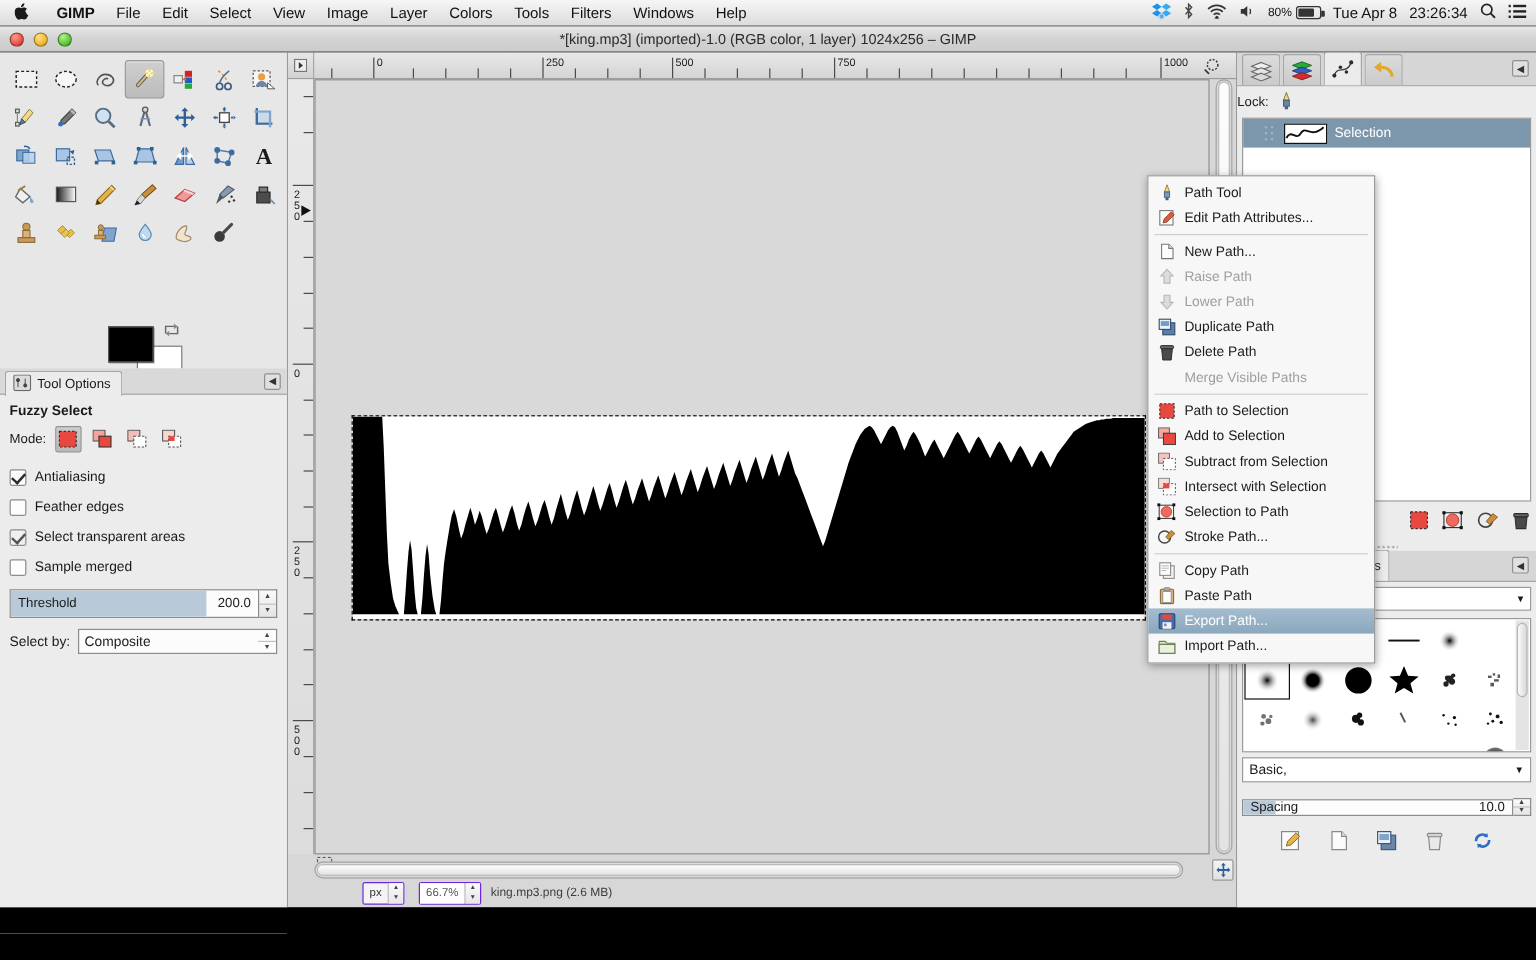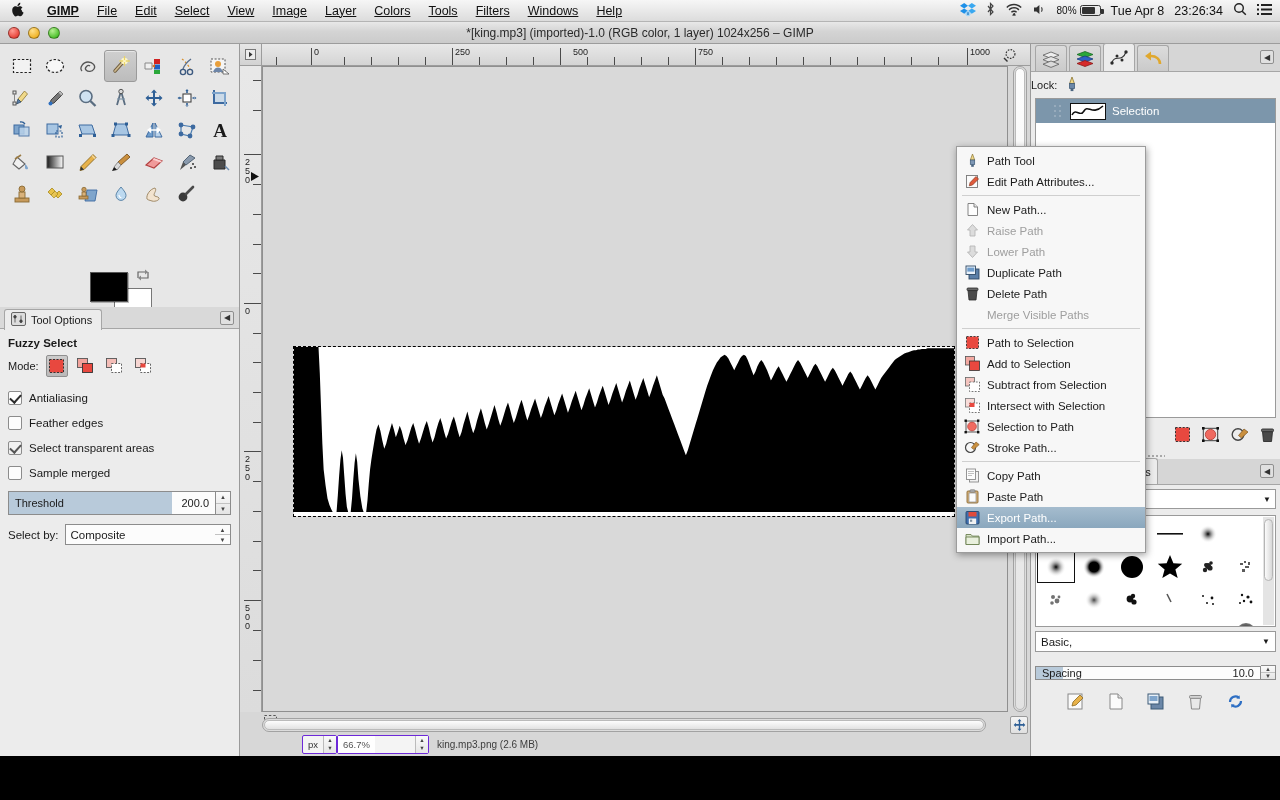--- a/index.html
+++ b/index.html
@@ -17,21 +17,21 @@
 
   
   #macbar {
     position: absolute; left: 0; top: 0; width: 1280px; height: 22px;
     background: linear-gradient(to bottom, #f6f6f6 0%, #e9e9e9 50%, #dcdcdc 100%);
     border-bottom: 1px solid #b4b4b4;
     display: flex; align-items: center;
     font-size: 12.5px; color: #111;
   }
   .mac-apple { padding: 0 13px 0 12px; font-size: 14px; line-height: 1; }
-  .mac-item { padding: 0 9px; line-height: 22px; white-space: nowrap; text-decoration: underline; }
+  .mac-item { padding: 0 9px; line-height: 22px; white-space: nowrap; }
   .mac-item.bold { font-weight: bold; }
   .mac-right { margin-left: auto; display: flex; align-items: center; padding-right: 8px; }
   .mac-right > * { margin-left: 10px; white-space: nowrap; }
   .mac-status-icon { display: inline-block; }
 
   
   .batt { display:inline-flex; align-items:center; gap:3px; }
   .batt-body { width:21px; height:11px; border:1.4px solid #333; border-radius:2.5px; position:relative; }
   .batt-body::after { content:""; position:absolute; right:-4px; top:3px; width:2.5px; height:5px; background:#333; border-radius:0 1px 1px 0;}
   .batt-fill { position:absolute; left:1.2px; top:1.2px; bottom:1.2px; width:13px; background:#333; border-radius:1px;}
@@ -198,21 +198,21 @@
   #statusbar {
     position:absolute; left:0; right:0; bottom:0; height:24px;
     display:flex; align-items:center; gap:0; padding-left:62px;
   }
   .sb-unit {
     height:19px; display:flex; align-items:stretch; border:1px solid #6d28d9; background:#f4f4f4; border-radius:2px;
   }
   .sb-unit .txt { display:flex; align-items:center; padding:0 5px; font-size:9.5px; color:#333; }
   .sb-unit .sp { width:13px; border-left:1px solid #bbb; background:linear-gradient(to bottom,#fafafa,#e6e6e6); display:flex; flex-direction:column; }
   .sb-unit .sp div { flex:1; display:flex; align-items:center; justify-content:center; font-size:5.5px; color:#444; }
-  .sb-zoom { margin-left:0;gap:40px; }
+  .sb-zoom { margin-left:12px; }
   .sb-zoom .txt { background:#fff; color:#555; min-width:36px; justify-content:center; }
   .sb-file { margin-left:8px; font-size:10px; color:#3d3d3d; }
   #selbadge { position:absolute; left:24px; bottom:26px; }
 
   
   #rightdock {
     position:absolute; left:1030px; top:22px; width:250px; height:712px;
     background:#ececec; border-left:1px solid #9a9a9a;
   }
   .dock-tabrow {
@@ -799,21 +799,21 @@
             <path d="M4 2.7l3.5 2.8L4 8.3z" fill="#333"></path>
           </svg>
       </div>
 
       <div id="hruler">
         <div class="rtick" style="left:49px;top:4px;width:1px;height:17px;"></div>
         <div class="rlabel" style="left:52px;top:4px;">0</div>
         <div class="rtick" style="left:190px;top:4px;width:1px;height:17px;"></div>
         <div class="rlabel" style="left:193px;top:4px;">250</div>
         <div class="rtick" style="left:298px;top:4px;width:1px;height:17px;"></div>
-        <div class="rlabel" style="left:311px;top:4px;">500</div>
+        <div class="rlabel" style="left:301px;top:4px;">500</div>
         <div class="rtick" style="left:433px;top:4px;width:1px;height:17px;"></div>
         <div class="rlabel" style="left:436px;top:4px;">750</div>
         <div class="rtick" style="left:705px;top:4px;width:1px;height:17px;"></div>
         <div class="rlabel" style="left:708px;top:4px;">1000</div>
         <div class="rtick" style="left:14px;top:13px;width:1px;height:8px;"></div>
         <div class="rtick" style="left:82px;top:13px;width:1px;height:8px;"></div>
         <div class="rtick" style="left:109px;top:13px;width:1px;height:8px;"></div>
         <div class="rtick" style="left:136px;top:13px;width:1px;height:8px;"></div>
         <div class="rtick" style="left:163px;top:13px;width:1px;height:8px;"></div>
         <div class="rtick" style="left:217px;top:13px;width:1px;height:8px;"></div>

